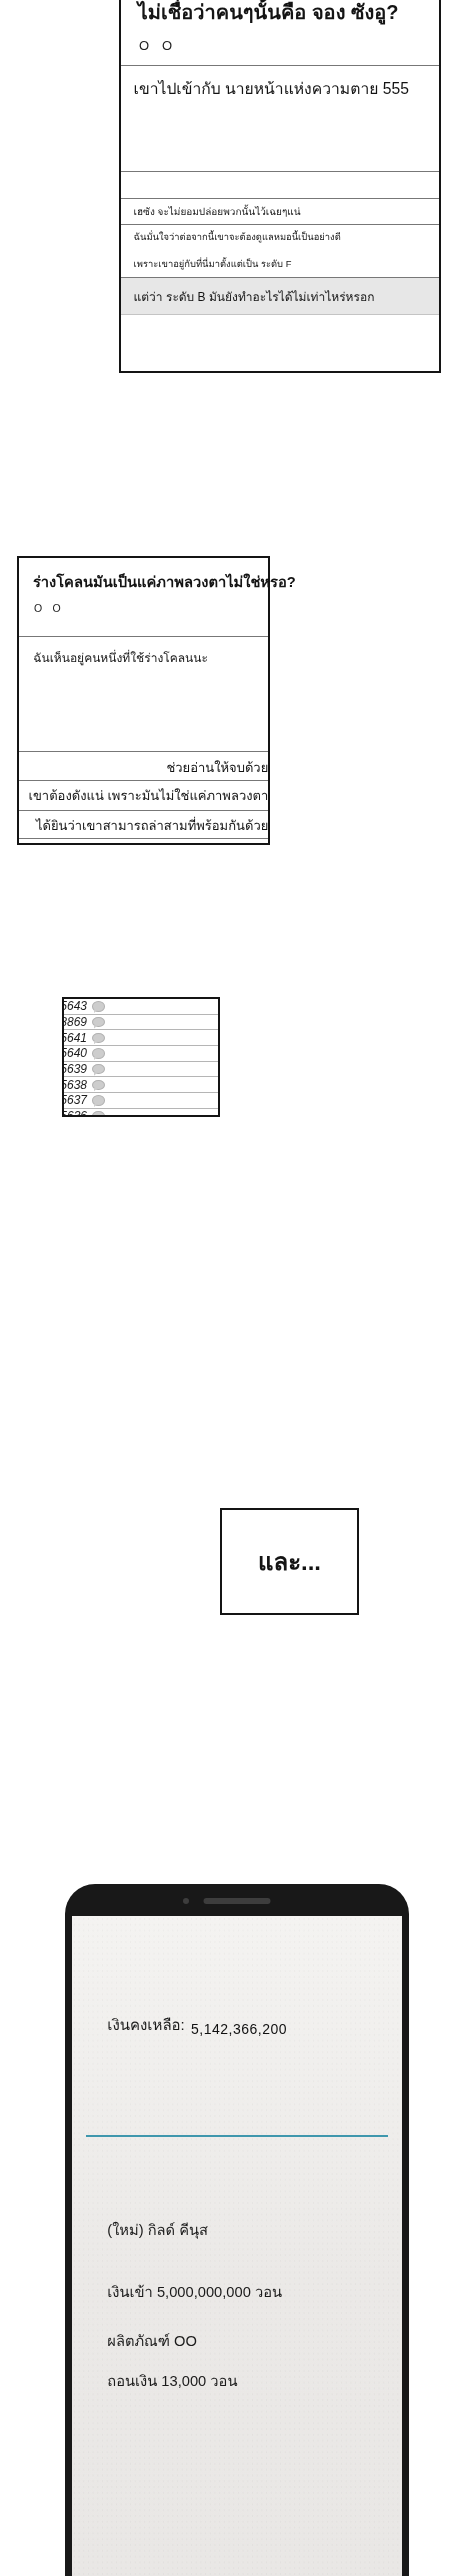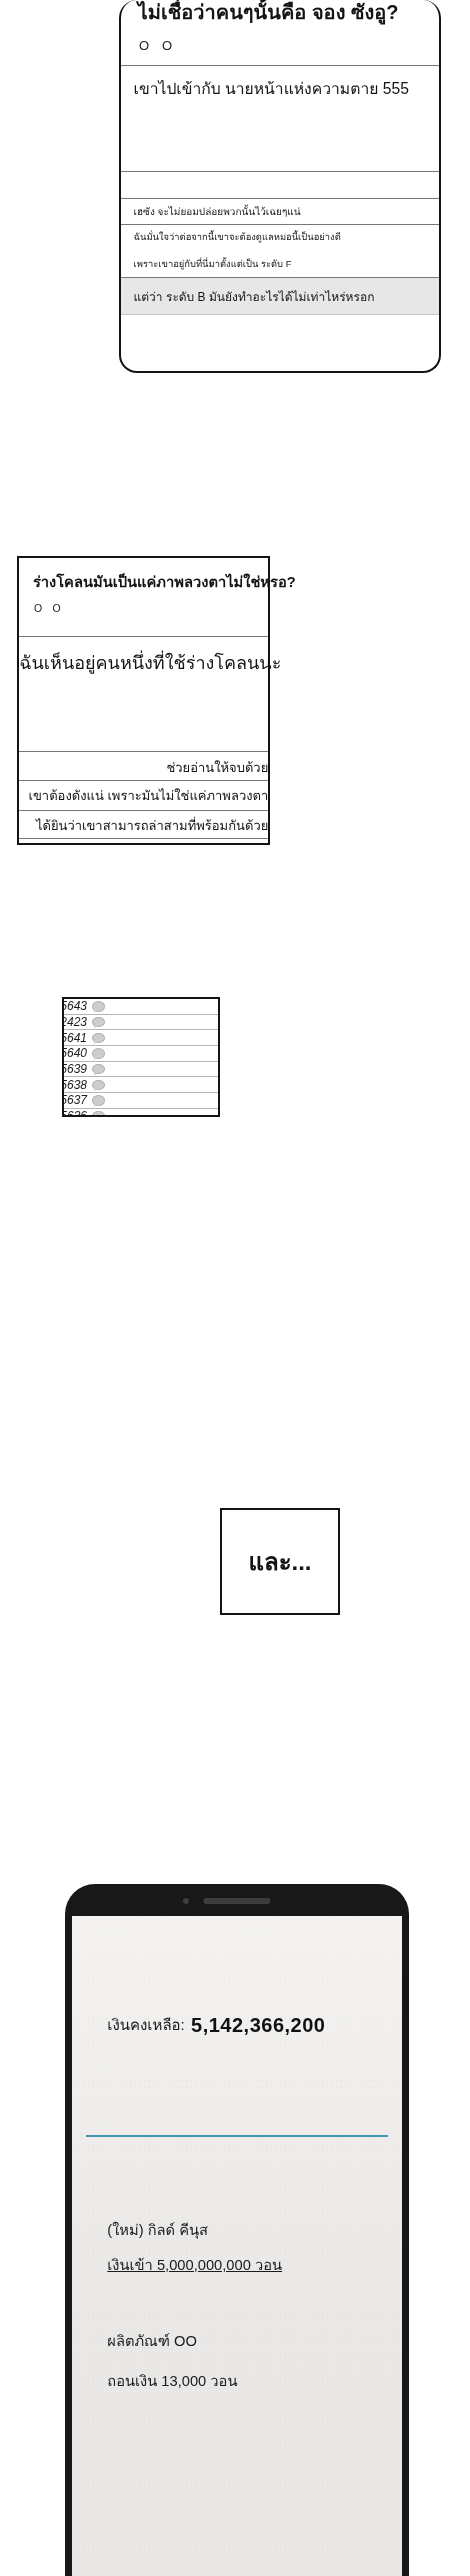--- a/index.html
+++ b/index.html
@@ -5,74 +5,74 @@
   html,body{margin:0;padding:0;background:#ffffff;}
   #canvas{
     position:relative;width:471px;height:2576px;background:#ffffff;overflow:hidden;
     font-family:"Liberation Sans","DejaVu Sans",sans-serif;color:#141414;
   }
   .panel{position:absolute;background:#ffffff;border:2.1px solid #141414;box-sizing:border-box;}
   .abs{position:absolute;white-space:nowrap;}
   .divider{position:absolute;left:0;right:0;height:0;border-top:0.5px solid #777;}
 
   
-  #post1{left:119px;top:0;width:322px;height:373px;border-top:none;border-radius:18px;}
+  #post1{left:119px;top:0;width:322px;height:373px;border-top:none;}
   .p1-title{left:16.7px;top:-4.2px;font-size:20px;font-weight:bold;}
   .p1-author{left:18px;top:38px;font-size:13px;letter-spacing:4.7px;color:#222;}
   .p1-c1{left:12.6px;top:76px;font-size:15.7px;}
   .p1-c2{left:12.6px;top:204px;font-size:10px;}
   .p1-c3a{left:12.6px;top:229px;font-size:9.4px;}
   .p1-c3b{left:12.6px;top:256px;font-size:9.4px;}
   .p1-grayrow{position:absolute;left:0;right:0;top:277px;height:36px;background:#e7e7e7;
     border-top:0.5px solid #777;border-bottom:0.5px solid #c4c4c4;display:flex;align-items:center;}
   .p1-c4{font-size:12px;padding-left:12.6px;white-space:nowrap;}
 
   
   #post2{left:17.3px;top:556px;width:253px;height:289px;}
   .p2-title{left:13.6px;top:11.5px;font-size:14.7px;font-weight:bold;}
   .p2-author{left:14.7px;top:44px;font-size:10.5px;letter-spacing:3.7px;color:#222;}
-  .p2-c1{left:0;top:90px;font-size:18px;}
+  .p2-c1{left:14px;top:90px;font-size:12px;}
   .p2-row{position:absolute;left:0;right:0;border-top:0.5px solid #777;display:flex;align-items:center;justify-content:flex-end;}
   .p2-row span{padding-left:13.6px;font-size:13px;white-space:nowrap;}
   .p2-r2{top:193px;height:30px;}
   .p2-r3{top:222px;height:29px;}
   .p2-r4{top:252px;height:28px;}
 
   
   #postlist{left:62px;top:997px;width:158px;height:120px;overflow:hidden;font-style:italic;}
   .pl-row{height:14.7px;border-bottom:0.5px solid #b5b5b5;display:flex;align-items:center;gap:4.7px;}
   .pl-num{font-size:12px;color:#1d1d1d;margin-left:-3.7px;font-family:"Liberation Sans","DejaVu Sans",sans-serif;}
   .bubble{position:relative;width:11px;height:8.4px;background:#cdcdcd;border:0.5px solid #b2b2b2;
     border-radius:50%;flex:0 0 auto;}
   .bubble::after{content:"";position:absolute;left:1px;bottom:-2.6px;width:4.2px;height:3.7px;background:#cdcdcd;
     clip-path:polygon(0 0,100% 0,0 100%);}
 
   
-  #caption{left:220px;top:1508px;width:120px;height:107px;display:flex;align-items:center;justify-content:center;text-align:right;}
+  #caption{left:220px;top:1508px;width:139px;height:107px;display:flex;align-items:center;justify-content:center;text-align:right;}
   .caption-text{font-size:24px;font-weight:bold;}
 
   
   #phone{position:absolute;left:65px;top:1884px;width:344px;height:692px;background:#181818;
     border-radius:30px 30px 0 0;}
   #phone-screen{position:absolute;left:7.3px;right:7.3px;top:32px;bottom:0;
     background-image:
       radial-gradient(rgba(0,0,0,0.030) 0.5px, transparent 0.7px),
       radial-gradient(rgba(0,0,0,0.022) 0.5px, transparent 0.7px),
       linear-gradient(180deg,#f4f3f1 0%,#ebe9e7 55%,#e9e7e5 100%);
     background-size:4.7px 5.8px,6.8px 3.7px,100% 100%;
     background-position:0 0,2.1px 3.1px,0 0;}
   .speaker{position:absolute;top:13.6px;left:50%;transform:translateX(-50%);width:67px;height:6.8px;
     border-radius:3.7px;background:#3d3d3d;}
   .camera{position:absolute;top:14px;left:calc(50% - 54px);width:6.3px;height:6.3px;border-radius:50%;background:#3d3d3d;}
   .balance-row{position:absolute;left:35px;top:97px;display:flex;align-items:flex-end;gap:6.3px;white-space:nowrap;}
   .balance-label{font-size:15px;color:#1b1b1b;}
-  .balance-value{font-size:20px;font-weight:bold;letter-spacing:0.5px;color:#111;}
+  .balance-value{font-size:14px;font-weight:normal;letter-spacing:0.5px;color:#111;}
   .teal-line{position:absolute;left:13.6px;right:13.6px;top:219px;height:2.1px;background:#3f97ad;}
   .tx{position:absolute;left:35px;font-size:14.7px;color:#1b1b1b;white-space:nowrap;}
-  .tx1{top:302px;} .tx2{top:337px;text-decoration:underline;} .tx3{top:413px;text-align:center;} .tx4{top:453px;}
+  .tx1{top:302px;} .tx2{top:364px;} .tx3{top:413px;text-align:center;} .tx4{top:453px;}
 </style>
 </head>
 <body>
 
 <div id="canvas">
 
   <div id="post1" class="panel">
     <div class="abs p1-title">ไม่เชื่อว่าคนๆนั้นคือ จอง ซังอู?</div>
     <div class="abs p1-author">O O</div>
     <div class="divider" style="top:65px;"></div>
@@ -104,21 +104,21 @@
     </div>
     <div class="divider" style="top:280px;"></div>
   </div>
 
   <div id="postlist" class="panel">
     <div class="pl-row">
       <span class="pl-num">5643</span>
       <span class="bubble"></span>
     </div>
     <div class="pl-row">
-      <span class="pl-num">2423</span>
+      <span class="pl-num">8869</span>
       <span class="bubble"></span>
     </div>
     <div class="pl-row">
       <span class="pl-num">5641</span>
       <span class="bubble"></span>
     </div>
     <div class="pl-row">
       <span class="pl-num">5640</span>
       <span class="bubble"></span>
     </div>

